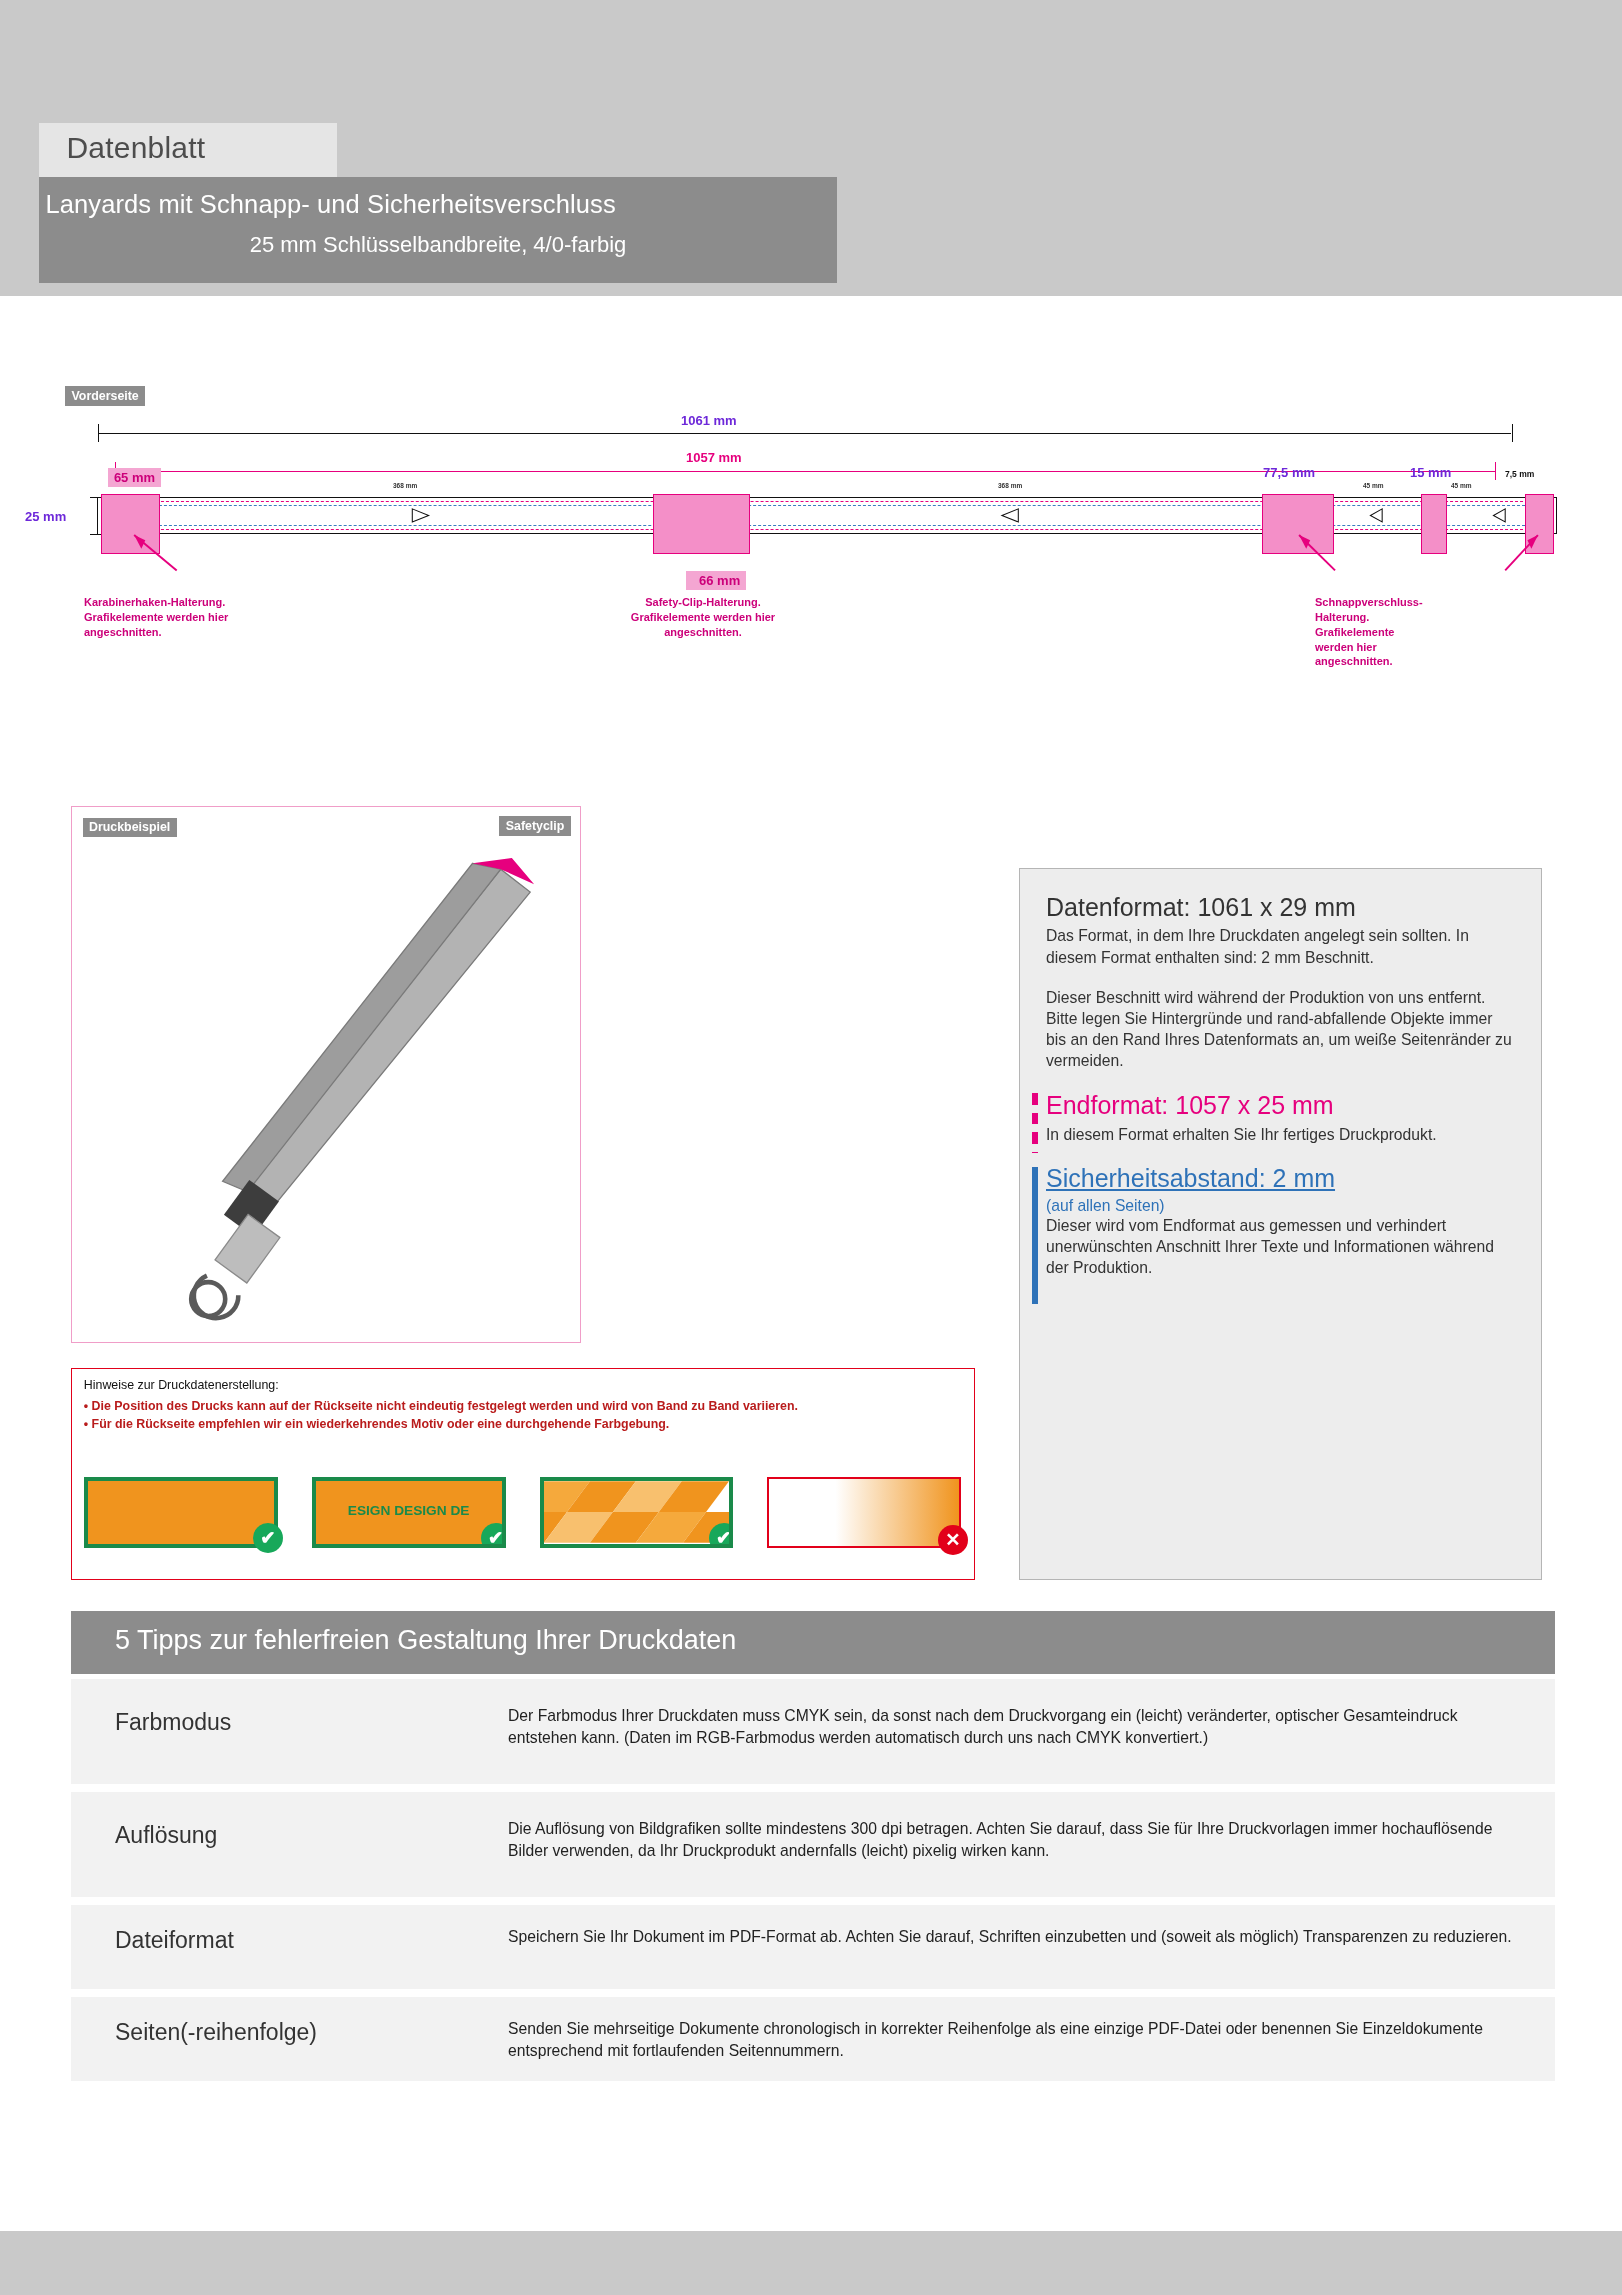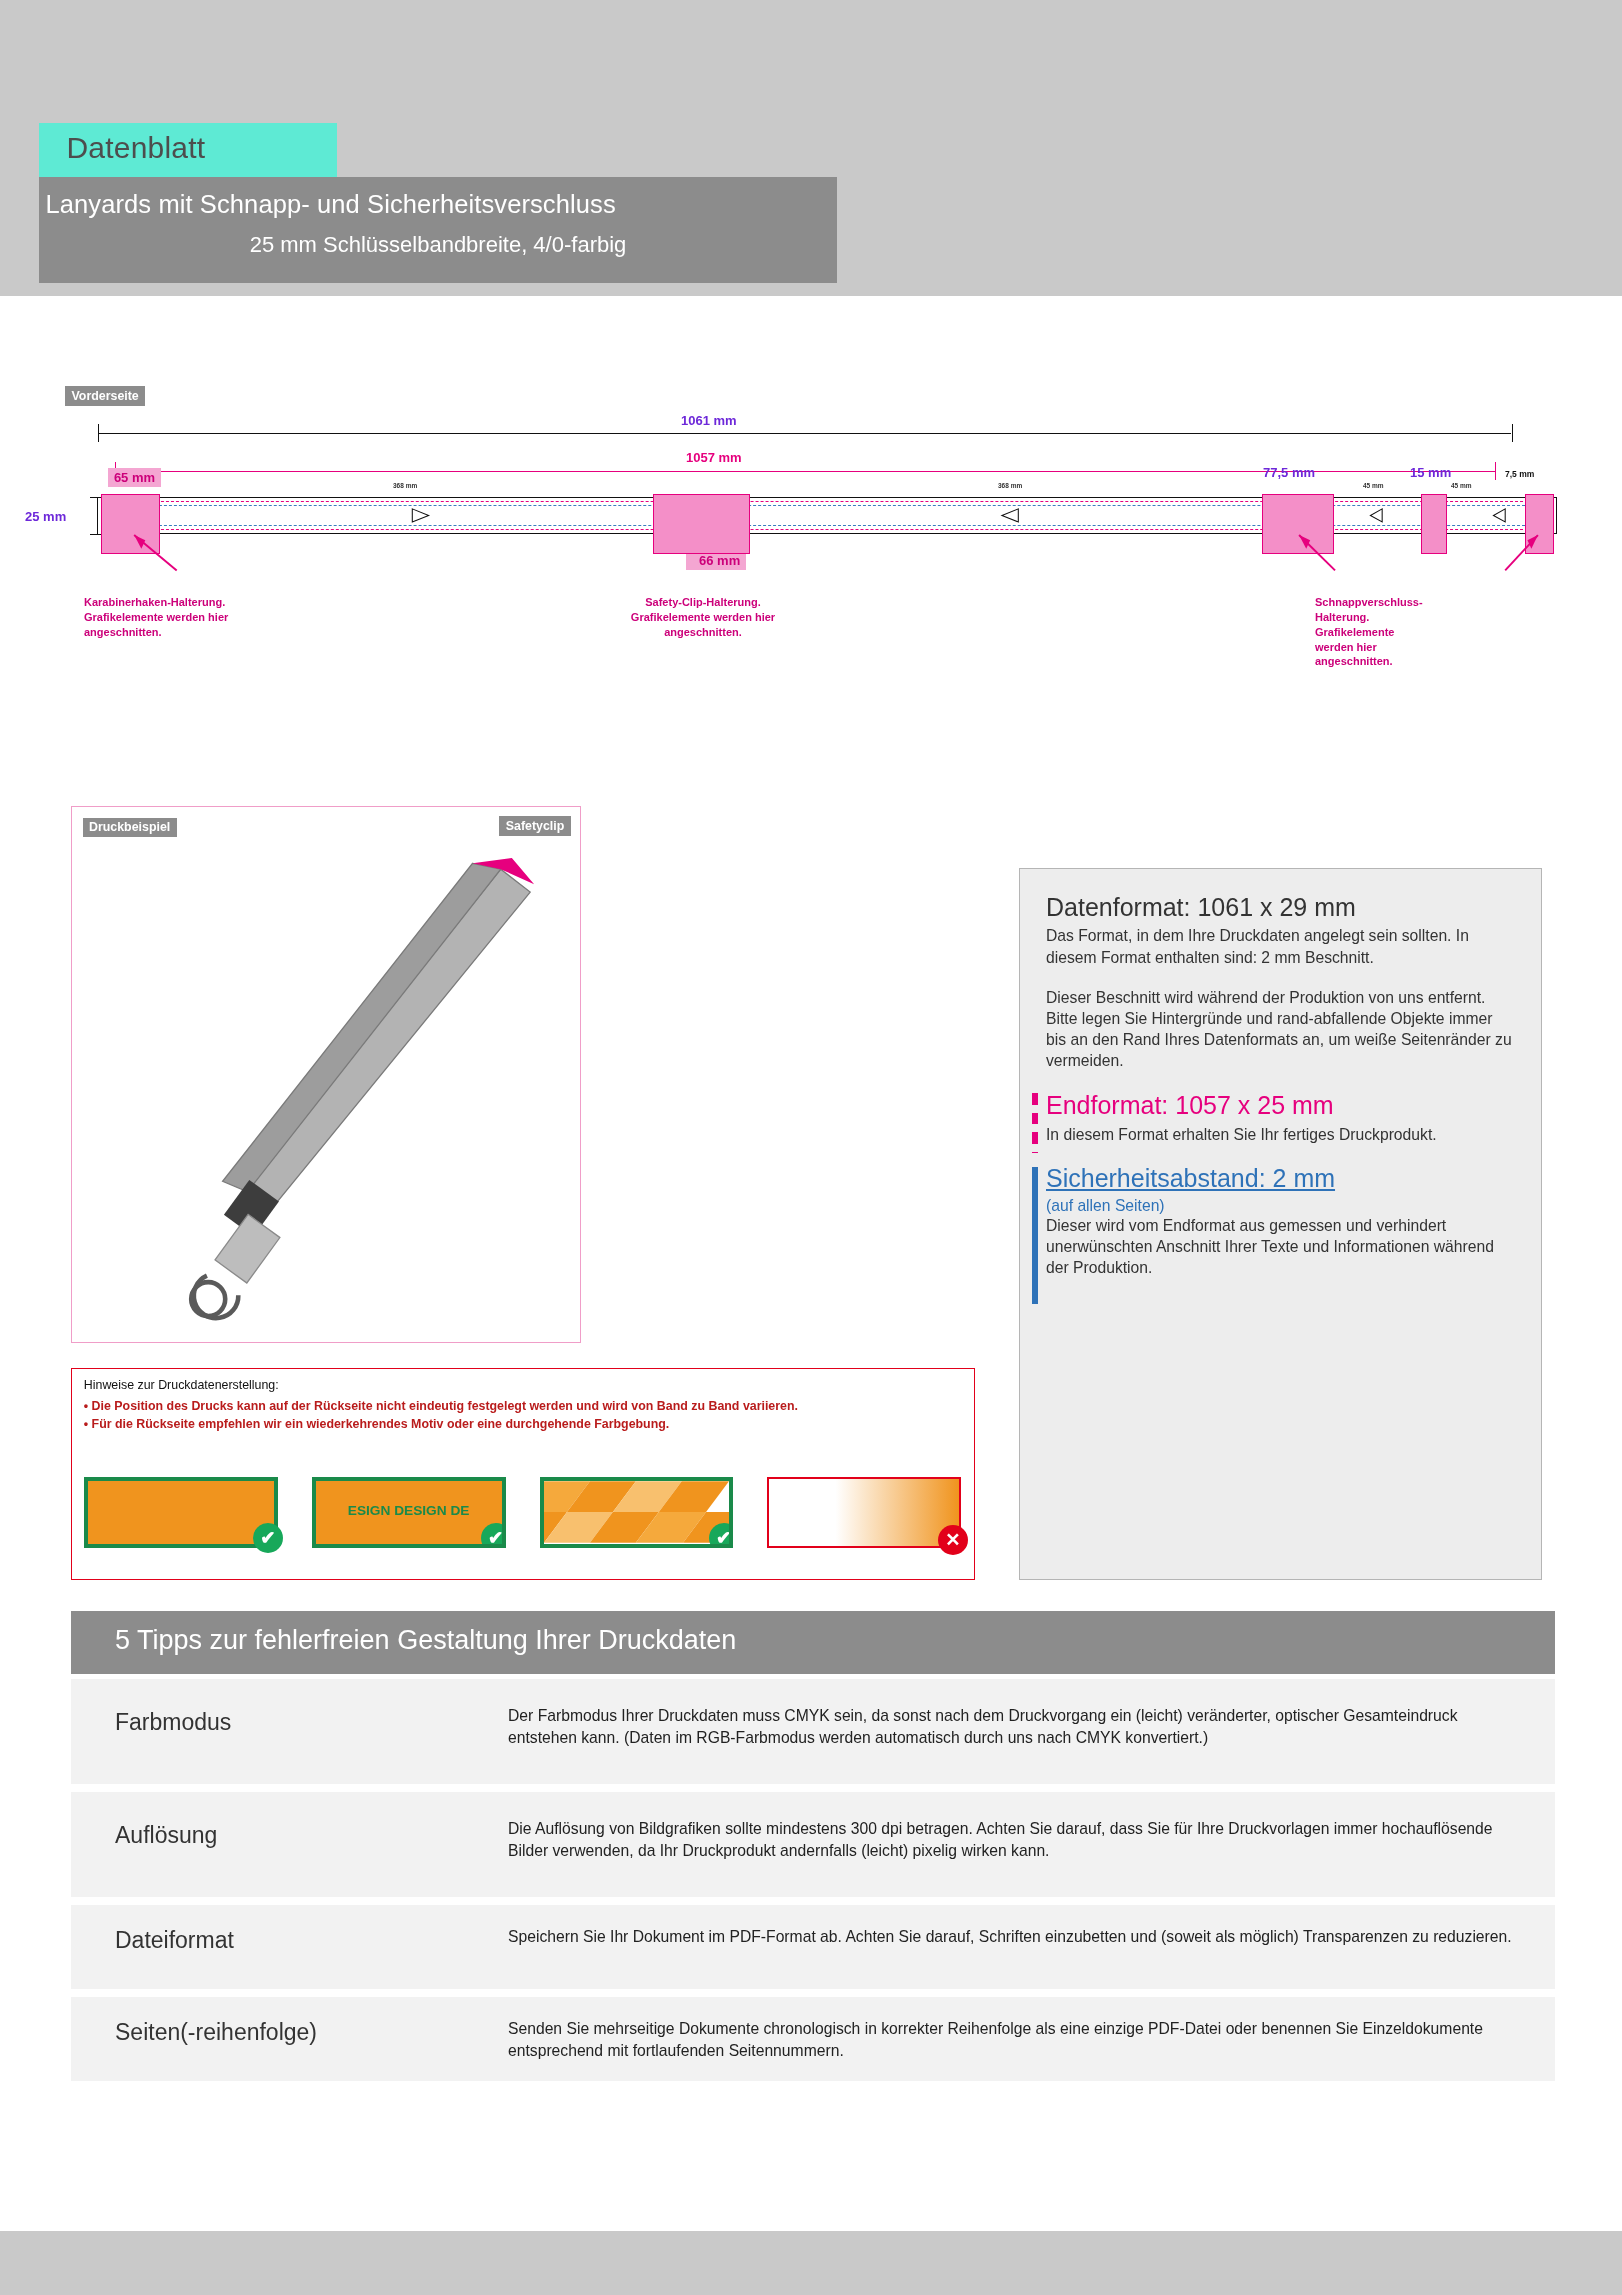--- a/index.html
+++ b/index.html
@@ -37,21 +37,21 @@
     position: absolute;
     left: 0; top: 296px;
     width: 1623px; height: 1936px;
     background: #ffffff;
   }
   
   .title-chip {
     position: absolute;
     left: 39px; top: 123px;
     width: 298px; height: 56px;
-    background: #5eead4;
+    background: #e5e5e5;
   }
   .title-chip span {
     position: absolute;
     left: 27.5px; top: 7.9px;
     font-size: 30px;
     color: #4d4d4d;
     letter-spacing: 0.2px;
   }
   .subtitle-box {
     position: absolute;
@@ -345,21 +345,21 @@
     <div class="vline" style="left:98px; top:58px; height:18.3px;"></div>
     <div class="vline" style="left:1512px; top:58px; height:18.3px;"></div>
     <div class="dim-label" style="left:681px; top:47px;">1061  mm</div>
 
     <div class="hline" style="left:115px; top:105px; width:1381px; border-top:1px solid #e6007e;"></div>
     <div class="vline" style="left:115px; top:96px; height:18.3px; border-left:1px solid #e6007e;"></div>
     <div class="vline" style="left:1495px; top:96px; height:18.3px; border-left:1px solid #e6007e;"></div>
     <div class="dim-label" style="left:686px; top:84px; color:#e6007e;">1057 mm</div>
 
     <div class="magenta-label" style="left:108px; top:102px;">65 mm</div>
-    <div class="magenta-label" style="left:686px; top:185px;padding-left:13px;">66 mm</div>
+    <div class="magenta-label" style="left:686px; top:205px;padding-left:13px;">66 mm</div>
     <div class="dim-label" style="left:1263px; top:99px;">77,5 mm</div>
     <div class="dim-label" style="left:1410px; top:99px;">15 mm</div>
     <div class="dim-label small" style="left:1505px; top:103px;">7,5 mm</div>
 
     <div class="dim-label tiny" style="left:393px; top:116px;">368 mm</div>
     <div class="dim-label tiny" style="left:998px; top:116px;">368 mm</div>
     <div class="dim-label tiny" style="left:1363px; top:116px;">45 mm</div>
     <div class="dim-label tiny" style="left:1451px; top:116px;">45 mm</div>
 
     <div class="dim-label" style="left:25px; top:143px;">25 mm</div>

